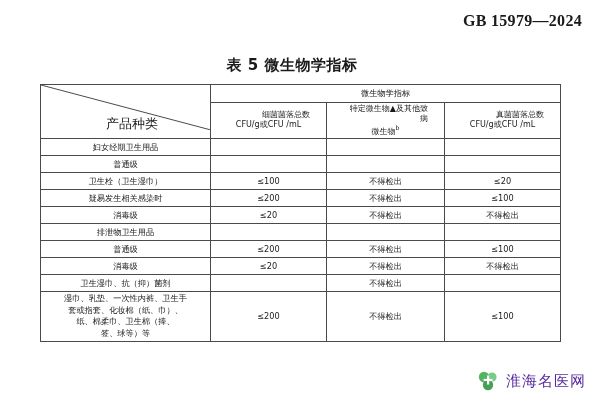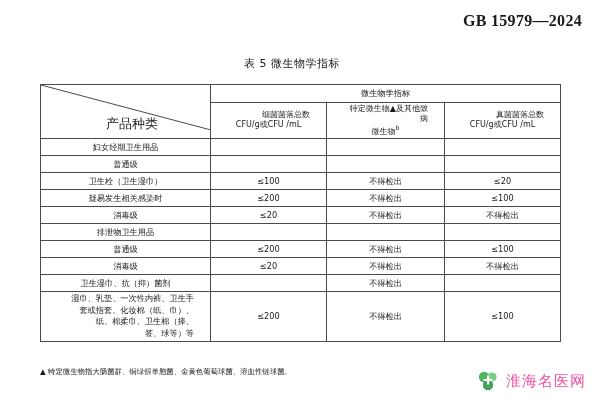--- a/index.html
+++ b/index.html
@@ -29,22 +29,22 @@
     letter-spacing: 0.3px;
     font-family: "Liberation Serif", serif;
     text-align: center;
   }
   .table-title {
     position: absolute;
     top: 56px;
     left: 0;
     width: 584px;
     text-align: center;
-    font-size: 11px;
-    font-weight: normal;
+    font-size: 15px;
+    font-weight: bold;
     letter-spacing: 0.5px;
   }
   .table-wrap {
     position: absolute;
     top: 84px;
     left: 40px;
     width: 520px;
   }
   table.spec {
     border-collapse: collapse;
@@ -96,21 +96,21 @@
     text-align: center;
     padding-left: 4px;
     height: 14px;
   }
   .ind1 { padding-left: 16px; }
   .ind2 { padding-left: 28px; }
   .val {
     text-align: center;
   }
   .tall-left {
-    text-align: right;
+    text-align: center;
     padding-left: 4px;
     line-height: 1.45;
     margin-top: 44px;
   }
   .footnotes {
     position: absolute;
     left: 40px;
     top: 366px;
     width: 520px;
     font-size: 7.4px;
@@ -252,29 +252,28 @@
           </td>
           <td class="val">≤200</td>
           <td class="val">不得检出</td>
           <td class="val">≤100</td>
         </tr>
       </tbody>
     </table>
   </div>
 
   <div class="footnotes">
-    <span class="fn">▲  特定微生物指大肠菌群、铜绿假单胞菌、金黄色葡萄球菌、溶血性链球菌。</span>
   </div>
 
   <div class="watermark">
     <span class="wm-logo">
       <svg viewBox="0 0 26 26" width="26" height="26">
         <circle cx="8" cy="9" r="5.2" fill="#36a94a" opacity="0.9"></circle>
         <circle cx="16" cy="9" r="4.6" fill="#56c06a" opacity="0.85"></circle>
         <circle cx="12" cy="17" r="5.2" fill="#2a8f3c" opacity="0.9"></circle>
         <rect x="11" y="7.5" width="2.2" height="9" fill="#ffffff"></rect>
         <rect x="7.6" y="10.9" width="9" height="2.2" fill="#ffffff"></rect>
       </svg>
     </span>
-    <span class="wm-text" style="color: #ec4899;">淮海名医网</span>
+    <span class="wm-text" style="color: #4c1d95;">淮海名医网</span>
   </div>
 
 </div>
 
 </body></html>

